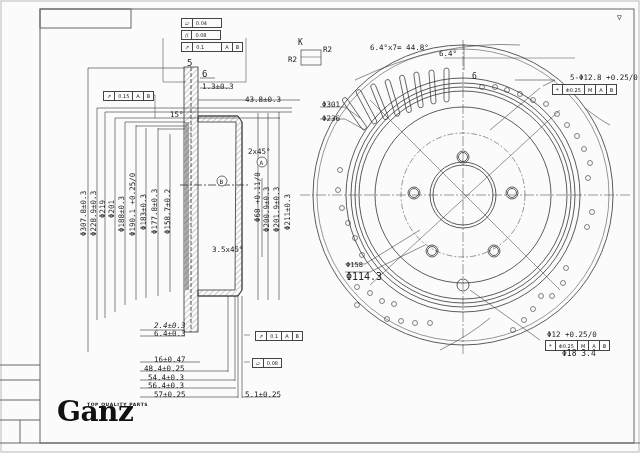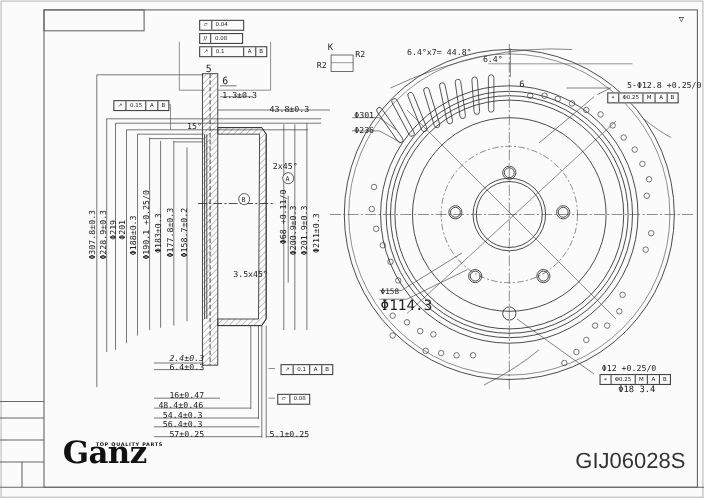--- a/index.html
+++ b/index.html
@@ -269,36 +269,36 @@
   <div class="vlbl" style="left:164px;top:234px;">Φ158.7±0.2</div>
 
   <div class="vlbl" style="left:254px;top:222px;">Φ68 +0.11/0</div>
   <div class="vlbl" style="left:263px;top:232px;">Φ200.9±0.3</div>
   <div class="vlbl" style="left:273px;top:232px;">Φ201.9±0.3</div>
   <div class="vlbl" style="left:284px;top:230px;">Φ211±0.3</div>
 
   <div class="lbl" style="left:154px;top:322px;font-style:italic;">2.4±0.3</div>
   <div class="lbl" style="left:154px;top:330px;">6.4±0.3</div>
   <div class="lbl" style="left:154px;top:356px;">16±0.47</div>
-  <div class="lbl" style="left:144px;top:365px;">48.4±0.46</div>
+  <div class="lbl" style="left:144px;top:365px;">48.4±0.25</div>
   <div class="lbl" style="left:148px;top:374px;">54.4±0.3</div>
   <div class="lbl" style="left:148px;top:382px;">56.4±0.3</div>
   <div class="lbl" style="left:154px;top:391px;">57±0.25</div>
   <div class="lbl" style="left:245px;top:391px;">5.1±0.25</div>
 
   <div class="lbl" style="left:298px;top:39px;font-size:8px;">K</div>
   <div class="lbl" style="left:323px;top:46px;">R2</div>
   <div class="lbl" style="left:288px;top:56px;">R2</div>
   <div class="lbl" style="left:370px;top:44px;">6.4°x7= 44.8°</div>
   <div class="lbl" style="left:439px;top:50px;">6.4°</div>
   <div class="lbl" style="left:472px;top:73px;font-size:8px;">6</div>
   <div class="lbl" style="left:322px;top:101px;">Φ301</div>
   <div class="lbl" style="left:322px;top:115px;">Φ236</div>
   <div class="lbl" style="left:346px;top:262px;font-size:7px;">Φ158</div>
-  <div class="lbl" style="left:346px;top:272px;font-size:13px;">Φ114.3</div>
+  <div class="lbl" style="left:346px;top:272px;font-size:10px;">Φ114.3</div>
 
   <div class="lbl" style="left:554px;top:74px;margin-left:16px;">5-Φ12.8 +0.25/0</div>
   <div class="fcf" style="left:552px;top:84px;">
     <span>⌖</span>
     <span>Φ0.25</span>
     <span>M</span>
     <span>A</span>
     <span>B</span>
   </div>
 
@@ -308,14 +308,13 @@
     <span>Φ0.25</span>
     <span>M</span>
     <span>A</span>
     <span>B</span>
   </div>
   <div class="lbl" style="left:562px;top:350px;font-size:8px;">Φ18  3.4</div>
 
   <div class="tagline">TOP QUALITY PARTS</div>
   <div class="brand">Ganz</div>
 
-  <div class="partno">GIJ06028S</div>
 </div>
 
 </body></html>

